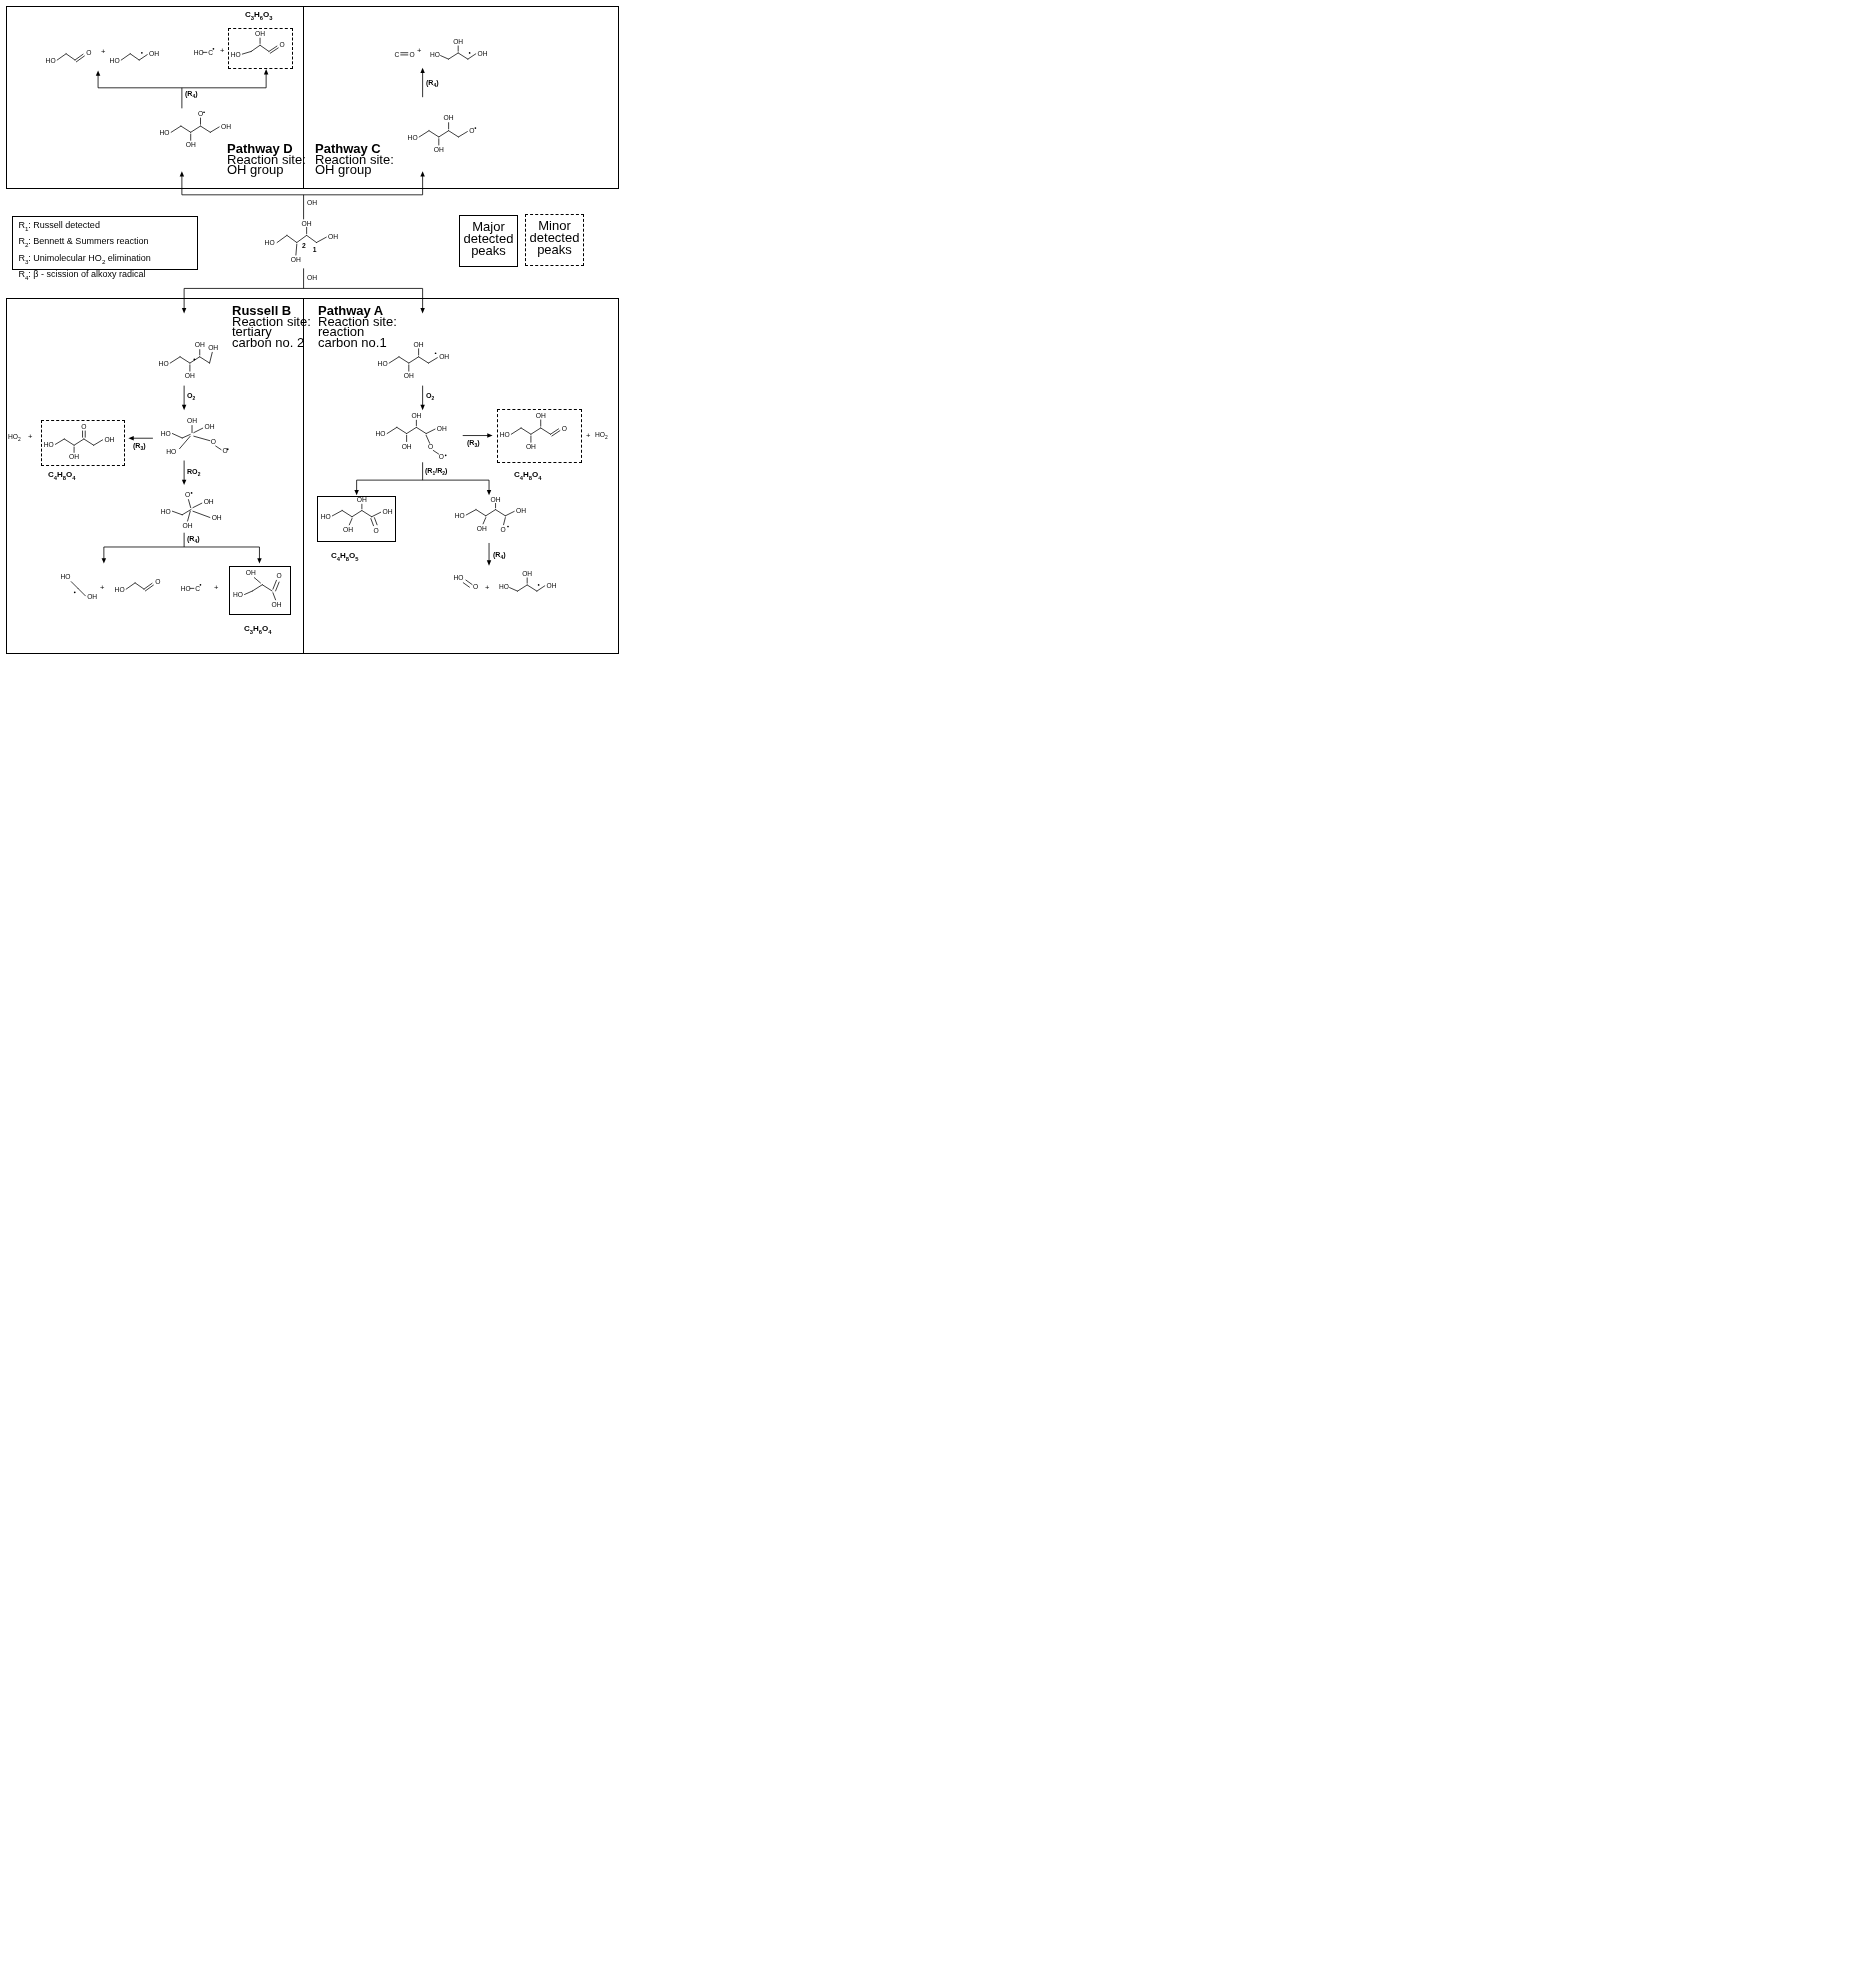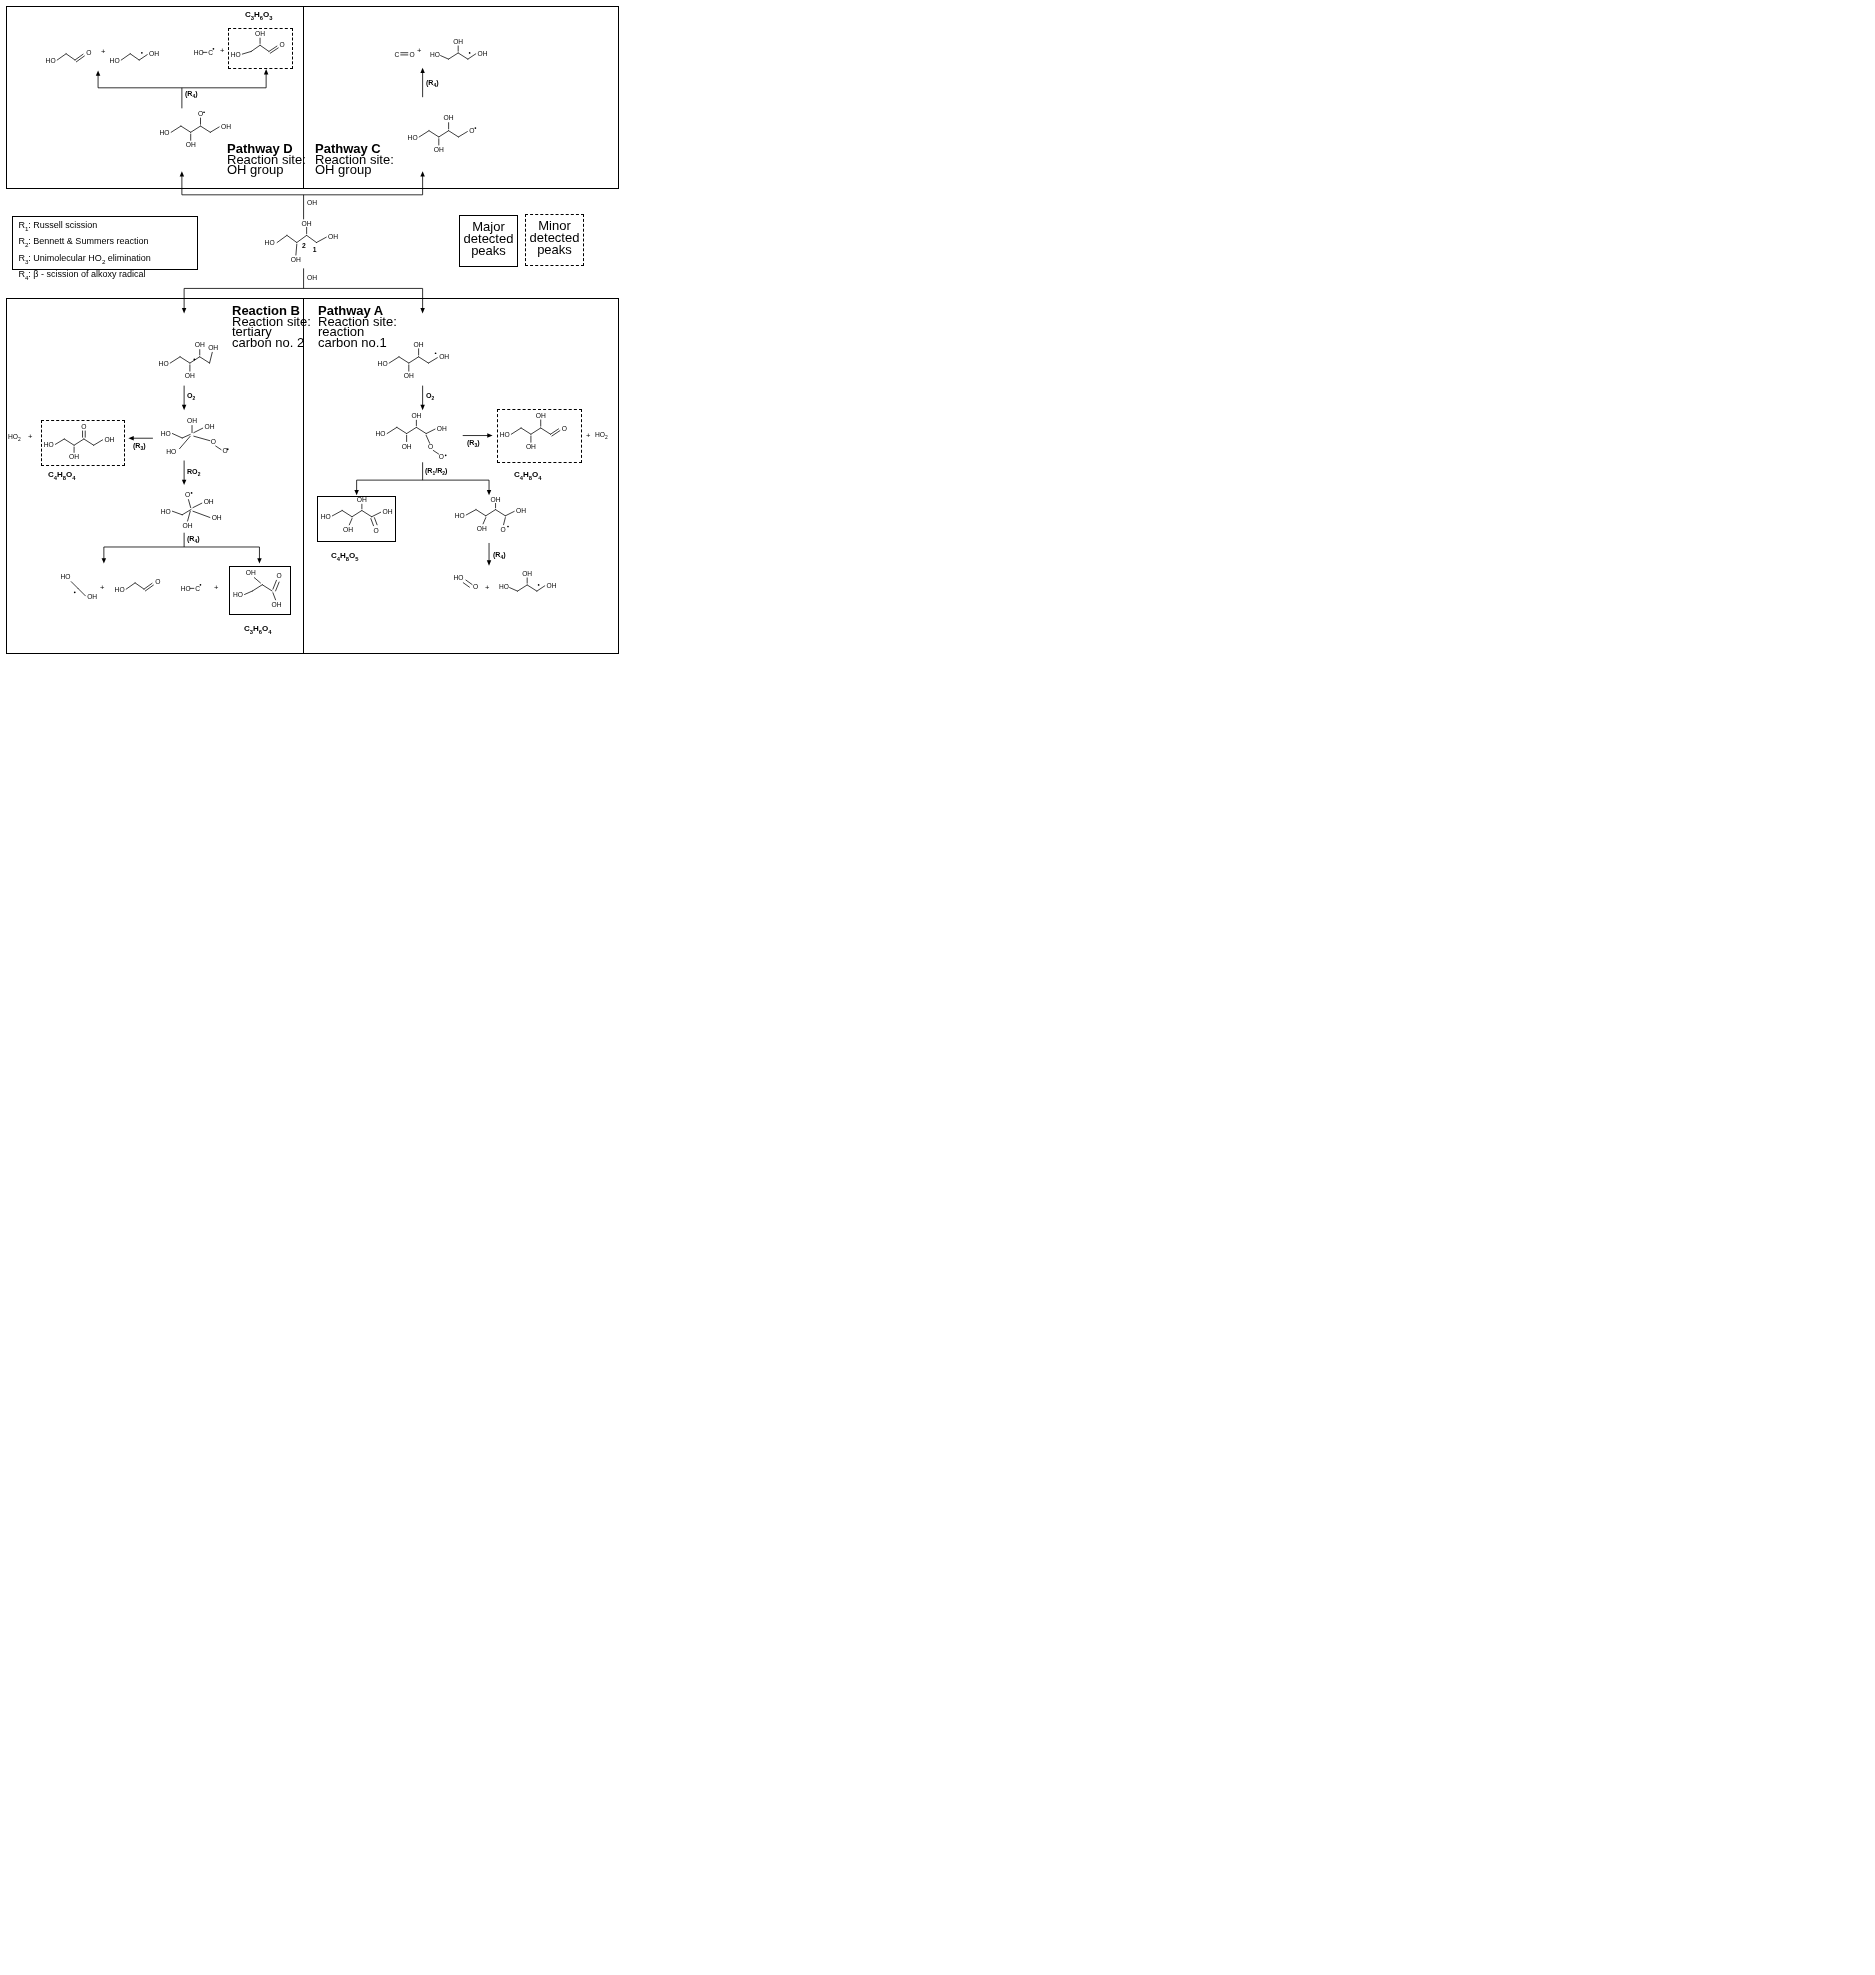--- a/index.html
+++ b/index.html
@@ -42,21 +42,21 @@
   <div class="box" style="left:5.8px;top:298px;width:613px;height:356px"></div>
   <div class="vdiv" style="left:303px;top:298px;height:356px"></div>
 
   <div class="dashedbox" style="left:228px;top:28px;width:65px;height:41px"></div>
   <div class="dashedbox" style="left:41px;top:420px;width:84px;height:46px"></div>
   <div class="dashedbox" style="left:497px;top:409px;width:85px;height:54px"></div>
   <div class="box" style="left:229px;top:566px;width:62px;height:49px"></div>
   <div class="box" style="left:317px;top:496px;width:79px;height:46px"></div>
 
   <div class="box legend" style="left:12px;top:216px;width:186px;height:54px">
-    <div><span>R</span><sub>1</sub><span>: Russell scission</span></div>
+    <div><span>R</span><sub>1</sub><span>: Russell detected</span></div>
     <div><span>R</span><sub>2</sub><span>: Bennett &amp; Summers reaction</span></div>
     <div><span>R</span><sub>3</sub><span>: Unimolecular HO</span><sub>2</sub><span> elimination</span></div>
     <div><span>R</span><sub>4</sub><span>: β - scission of alkoxy radical</span></div>
   </div>
 
   <div class="box peaks" style="left:459px;top:215px;width:59px;height:52px">
     <div>Major</div>
     <div>detected</div>
     <div>peaks</div>
   </div>
@@ -70,21 +70,21 @@
     <div class="t">Pathway D</div>
     <div>Reaction site:</div>
     <div>OH group</div>
   </div>
   <div class="ptext" style="left:315px;top:144px">
     <div class="t">Pathway C</div>
     <div>Reaction site:</div>
     <div>OH group</div>
   </div>
   <div class="ptext" style="left:232px;top:306px">
-    <div class="t">Reaction B</div>
+    <div class="t">Russell B</div>
     <div>Reaction site:</div>
     <div>tertiary</div>
     <div>carbon no. 2</div>
   </div>
   <div class="ptext" style="left:318px;top:306px">
     <div class="t">Pathway A</div>
     <div>Reaction site:</div>
     <div>reaction</div>
     <div>carbon no.1</div>
   </div>

